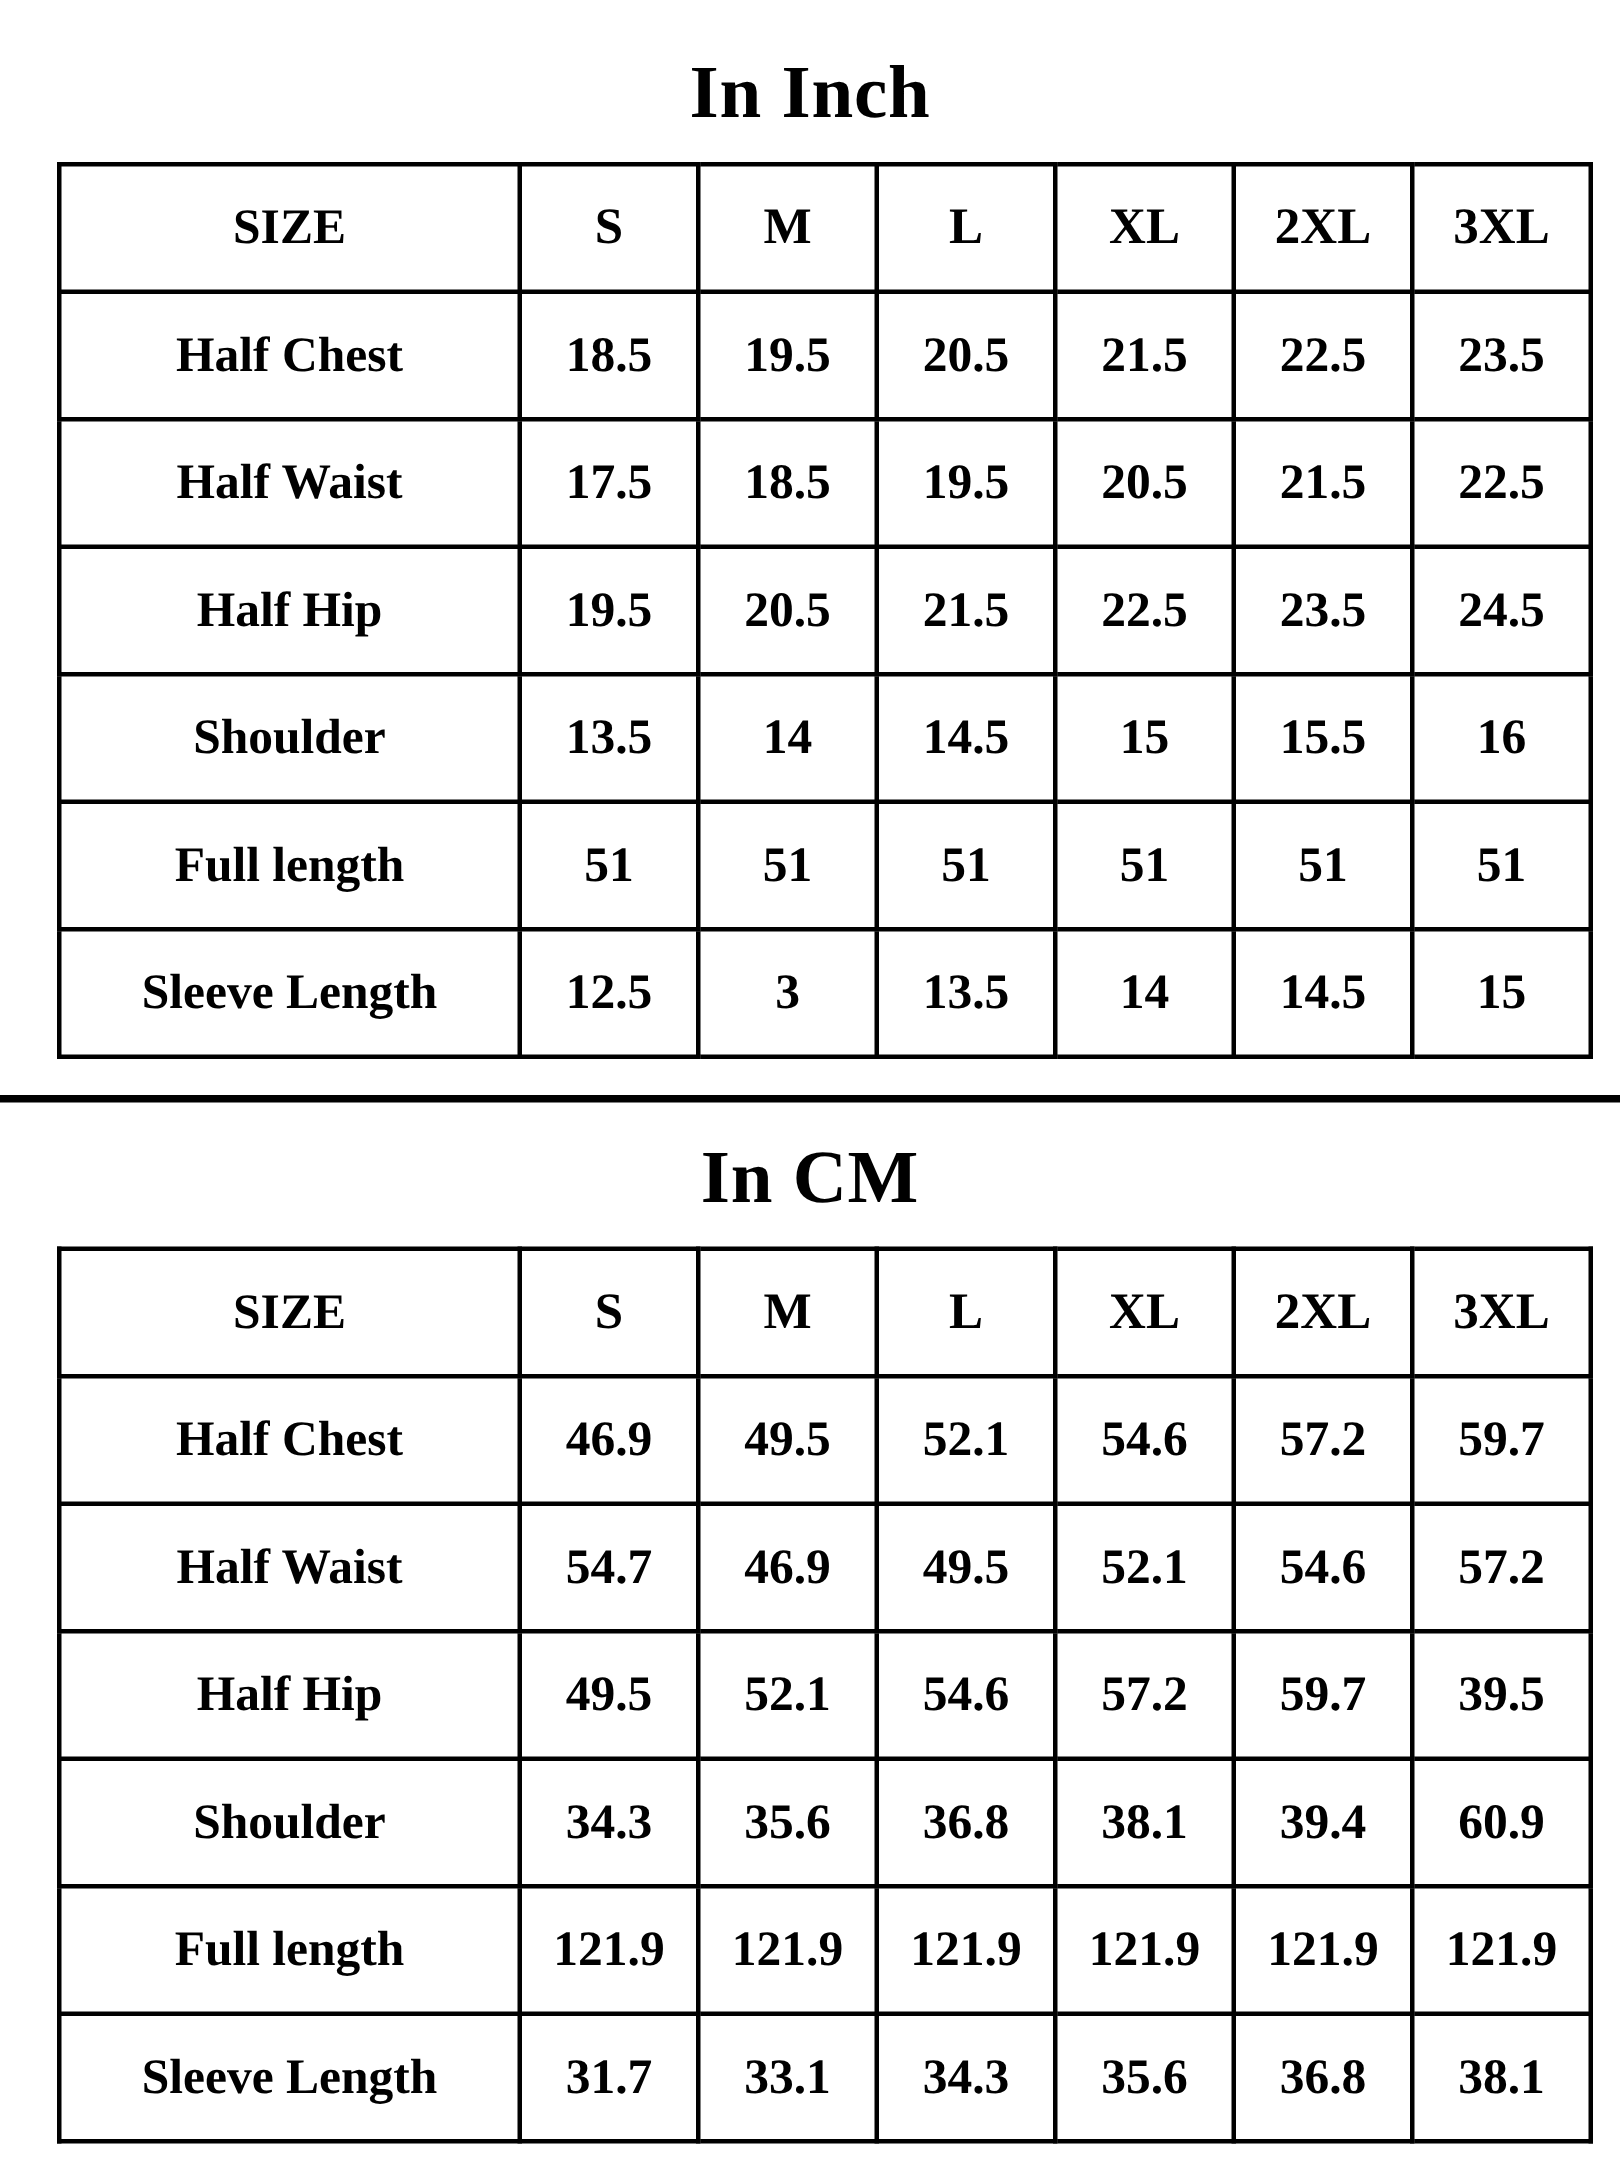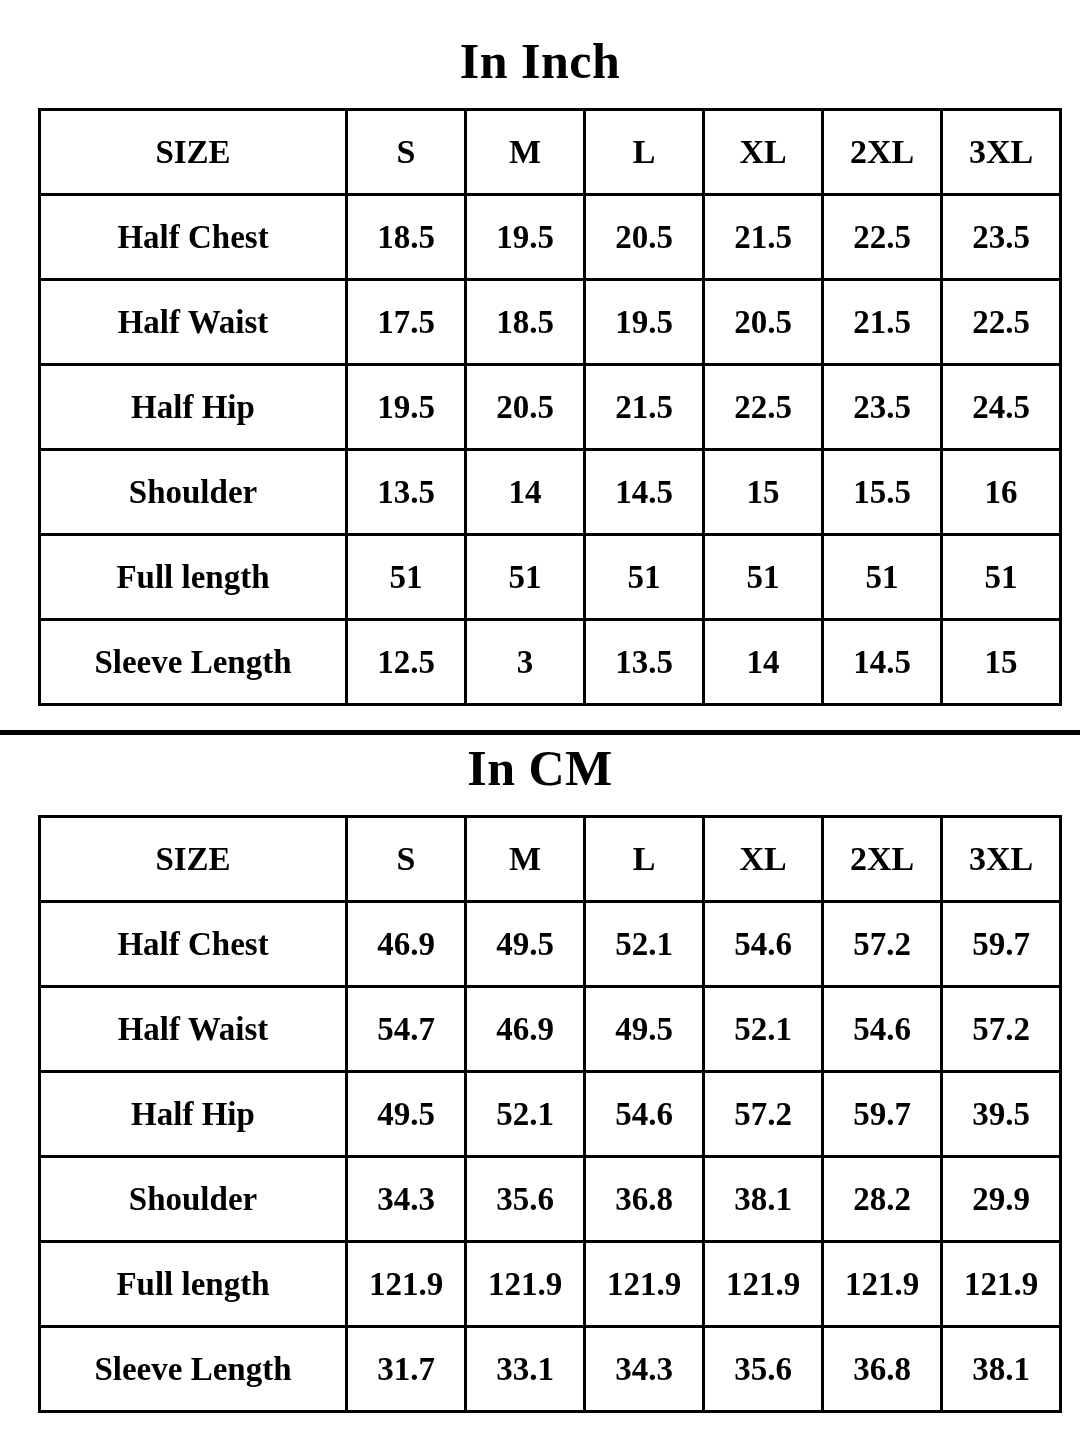--- a/index.html
+++ b/index.html
@@ -29,21 +29,21 @@
     font-weight: bold;
     font-size: 50px;
     line-height: 1;
     letter-spacing: 0.5px;
   }
   .title-inch {
     padding-top: 36px;
     padding-bottom: 22px;
   }
   .title-cm {
-    padding-top: 8px;
+    padding-top: 24px;
     padding-bottom: 22px;
   }
   .table-wrap {
     padding: 0 38px 0 38px;
     box-sizing: border-box;
     border-radius: 26px;
   }
   table.size-table {
     border-collapse: collapse;
     width: 1004px;
@@ -200,22 +200,22 @@
             <td class="datacol">57.2</td>
             <td class="datacol">59.7</td>
             <td class="datacol">39.5</td>
           </tr>
           <tr>
             <td class="rowhead">Shoulder</td>
             <td class="datacol">34.3</td>
             <td class="datacol">35.6</td>
             <td class="datacol">36.8</td>
             <td class="datacol">38.1</td>
-            <td class="datacol">28.2</td>
-            <td class="datacol">29.9</td>
+            <td class="datacol">39.4</td>
+            <td class="datacol">60.9</td>
           </tr>
           <tr>
             <td class="rowhead">Full length</td>
             <td class="datacol">121.9</td>
             <td class="datacol">121.9</td>
             <td class="datacol">121.9</td>
             <td class="datacol">121.9</td>
             <td class="datacol">121.9</td>
             <td class="datacol">121.9</td>
           </tr>

